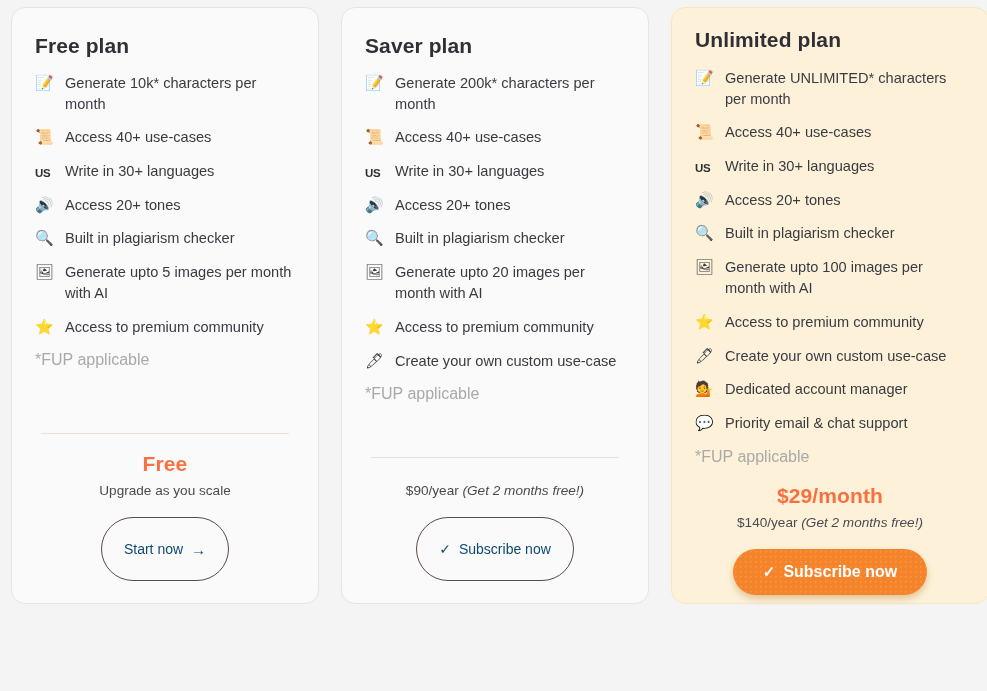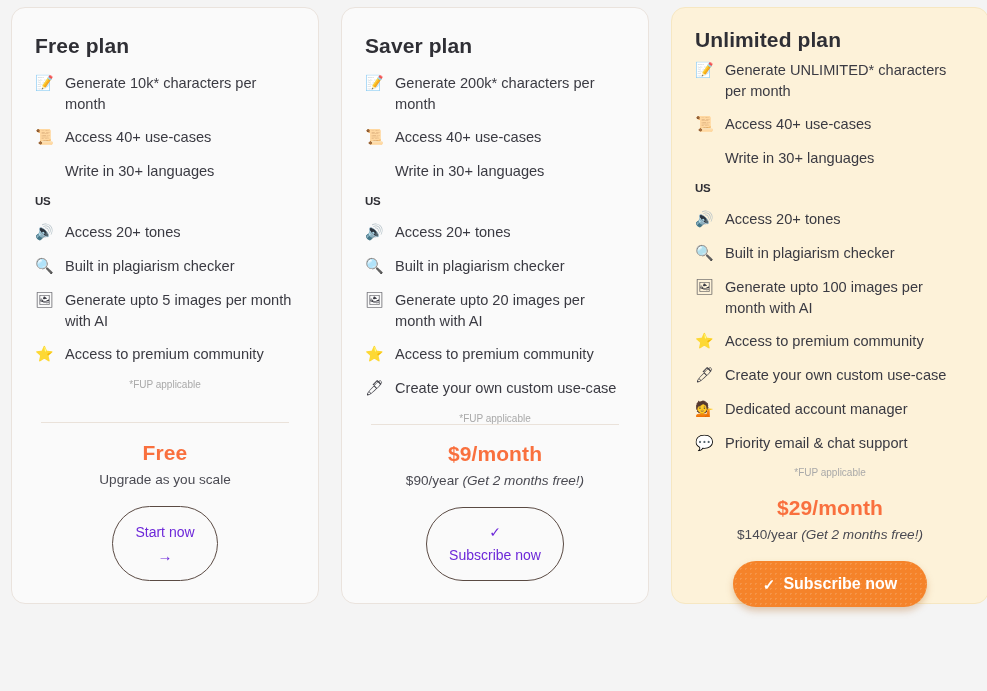--- a/index.html
+++ b/index.html
@@ -46,21 +46,21 @@
     padding-top: 20px;
   }
 
   .plan-title {
     font-size: 21px;
     font-weight: 600;
     color: #2f2f35;
     letter-spacing: 0.1px;
     margin-bottom: 15px;
   }
-  .highlight .plan-title { margin-bottom: 8px; }
+  .highlight .plan-title { margin-bottom: 16px; }
 
   .feature-list {
     list-style: none;
     display: flex;
     flex-direction: column;
     gap: 12.5px;
   }
 
   .feature-item {
     display: flex;
@@ -80,30 +80,28 @@
     font-family: "DejaVu Sans", sans-serif;
   }
 
   .feature-icon.flag {
     font-size: 11.5px;
     font-weight: 700;
     letter-spacing: -0.2px;
     color: #2f2f35;
     padding-top: 4px;
     font-family: "Liberation Sans", sans-serif;
-    margin-top: 28px;
   }
 
   .feature-text { flex: 1 1 auto; }
 
   .fup-note {
     margin-top: 13px;
-    font-size: 10px;
+    font-size: 16px;
     color: #a9a9a9;
-    text-align: center;
   }
 
   .spacer { flex: 1 1 auto; }
 
   .divider {
     height: 1px;
     background: #eae2da;
     margin: 0 6px 0 6px;
   }
   .highlight .divider { background: #f2e4cf; }
@@ -142,24 +140,23 @@
     gap: 8px;
     border-radius: 999px;
     font-size: 14px;
     cursor: pointer;
     white-space: nowrap;
   }
 
   .btn-outline {
     border: 1.4px solid #5a4a43;
     background: transparent;
-    color: #6d28d9;
-    padding: 17px 22px;
+    color: #0c4a6e;
+    padding: 23px 22px;
     font-weight: 500;
-    flex-direction: column;
   }
 
   .btn-solid {
     border: none;
     background: #f5832a;
     background-image: radial-gradient(rgba(255,255,255,0.14) 1px, transparent 1px);
     background-size: 5px 5px;
     color: #ffffff;
     padding: 14px 30px;
     font-weight: 700;
@@ -254,21 +251,20 @@
         </li>
         <li class="feature-item">
           <span class="feature-icon">🖊</span>
           <span class="feature-text">Create your own custom use-case</span>
         </li>
       </ul>
       <div class="fup-note">*FUP applicable</div>
       <div class="spacer"></div>
       <div class="divider"></div>
       <div class="price-block">
-        <div class="price-main">$9/month</div>
         <div class="price-sub"><span>$90/year </span><em>(Get 2 months free!)</em></div>
       </div>
       <div class="cta-row">
         <button class="btn btn-outline">
           <span class="check-icon">✓</span>
           <span>Subscribe now</span>
         </button>
       </div>
     </div>
     <div class="plan-card highlight">

